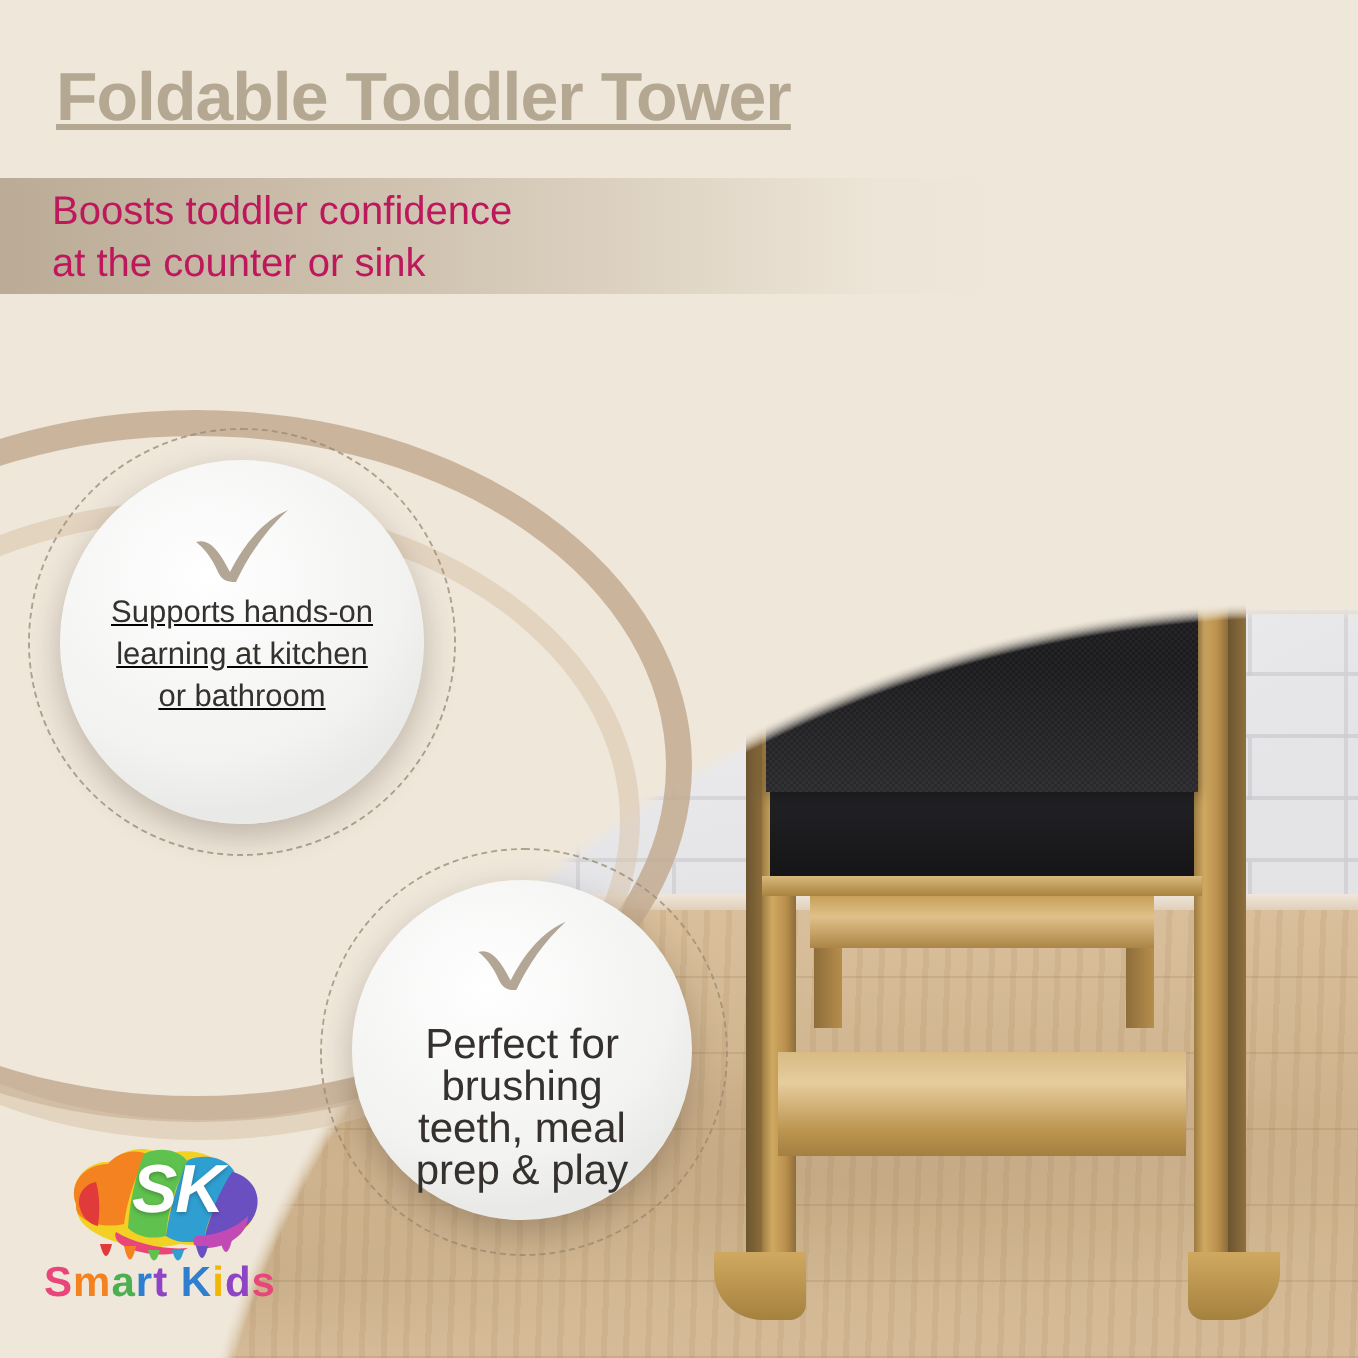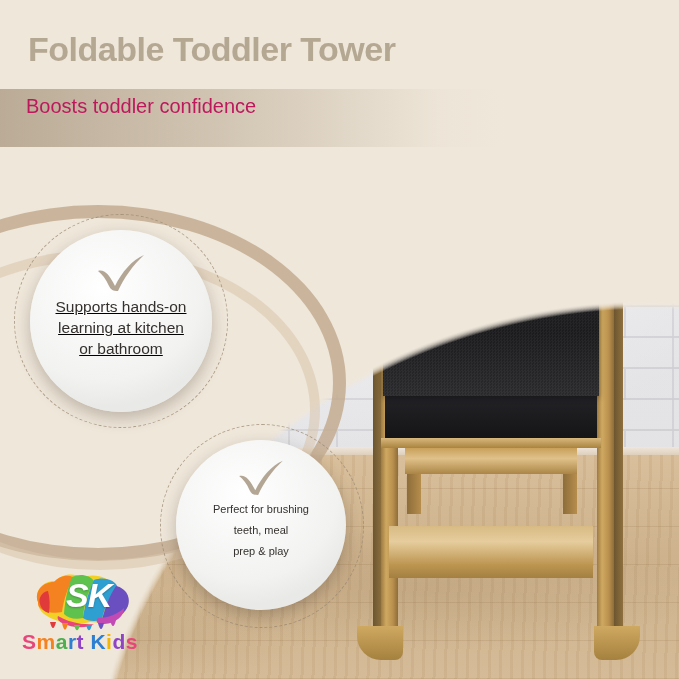--- a/index.html
+++ b/index.html
@@ -162,39 +162,39 @@
             mask-image:radial-gradient(140% 125% at 96% 118%, rgba(0,0,0,0) 58%, #000 59%);
     pointer-events:none;}
 
   .bigArc{position:absolute;left:-150px;top:205px;width:470px;height:330px;border-radius:50%;
     border:13px solid #c3ab90;opacity:.85;}
   .bigArc2{position:absolute;left:-120px;top:250px;width:420px;height:300px;border-radius:50%;
     border:10px solid #d8c5ab;opacity:.55;}
 
   
   .title{position:absolute;left:28px;top:30px;font-size:34px;font-weight:700;letter-spacing:-.5px;
-    color:#b5a893;white-space:nowrap;}
+    color:#b5a893;white-space:nowrap;text-decoration:underline;}
   .subBand{position:absolute;left:0;top:89px;width:500px;height:58px;
     background:linear-gradient(90deg, rgba(184,168,147,.95) 0%, rgba(200,186,166,.75) 45%, rgba(222,212,195,.12) 88%, rgba(222,212,195,0) 100%);}
   .subText{position:absolute;left:26px;top:93px;width:420px;font-size:20px;line-height:26px;color:#be185d;}
 
   
   .bubble{position:absolute;border-radius:50%;
     background:radial-gradient(70% 65% at 40% 32%, #ffffff, #f2f2f1 78%, #e9e9e8);
     box-shadow:0 6px 16px rgba(60,48,35,.28);
     display:flex;flex-direction:column;align-items:center;justify-content:flex-start;}
   .dashRing{position:absolute;border-radius:50%;border:1px dashed #9b8a74;opacity:.75;}
   .bubbleText{text-align:center;color:#34312e;}
   .check{font-size:0;line-height:0;}
   .check svg{display:block;}
 
   .b1{left:30px;top:230px;width:182px;height:182px;text-decoration:underline;}
   .b1 .bubbleText{font-size:15.5px;line-height:21px;margin-top:4px;}
   .b2{left:176px;top:440px;width:170px;height:170px;}
-  .b2 .bubbleText{font-size:11px;line-height:21px;margin-top:3px;}
+  .b2 .bubbleText{font-size:21px;line-height:21px;margin-top:16px;}
 
   .checkWrap{margin-top:22px;}
   .checkWrap2{margin-top:18px;}
 
   
   .logo{position:absolute;left:22px;top:568px;width:130px;height:100px;}
   .brainWrap{position:absolute;left:6px;top:0;width:112px;height:64px;}
   .skText{position:absolute;left:44px;top:8px;font-size:34px;font-weight:700;color:#fff;
     font-style:italic;text-shadow:0 1px 2px rgba(0,0,0,.25);letter-spacing:-1px;}
   .wordmark{position:absolute;left:0;top:62px;width:130px;font-size:21px;font-weight:700;
@@ -268,20 +268,21 @@
 
   <div class="creamLeft"></div>
 
   <div class="bigArc"></div>
   <div class="bigArc2"></div>
 
   <div class="subBand"></div>
   <div class="title">Foldable Toddler Tower</div>
   <div class="subText">
     <div>Boosts toddler confidence</div>
+    <div>at the counter or sink</div>
   </div>
 
   <div class="dashRing b1 dash" style="left:14px;top:214px;width:212px;height:212px;"></div>
   <div class="bubble b1">
     <div class="check checkWrap">
       <svg width="52" height="40" viewBox="0 0 52 40" aria-hidden="true">
         <path d="M3 19 C9 17 14 22 20 34 C27 20 37 8 49 3 C38 13 29 26 23 39 C18 39 16 38 14 34 C11 27 7 22 3 19 Z" fill="#b3a695"></path>
       </svg>
     </div>
     <div class="bubbleText">

